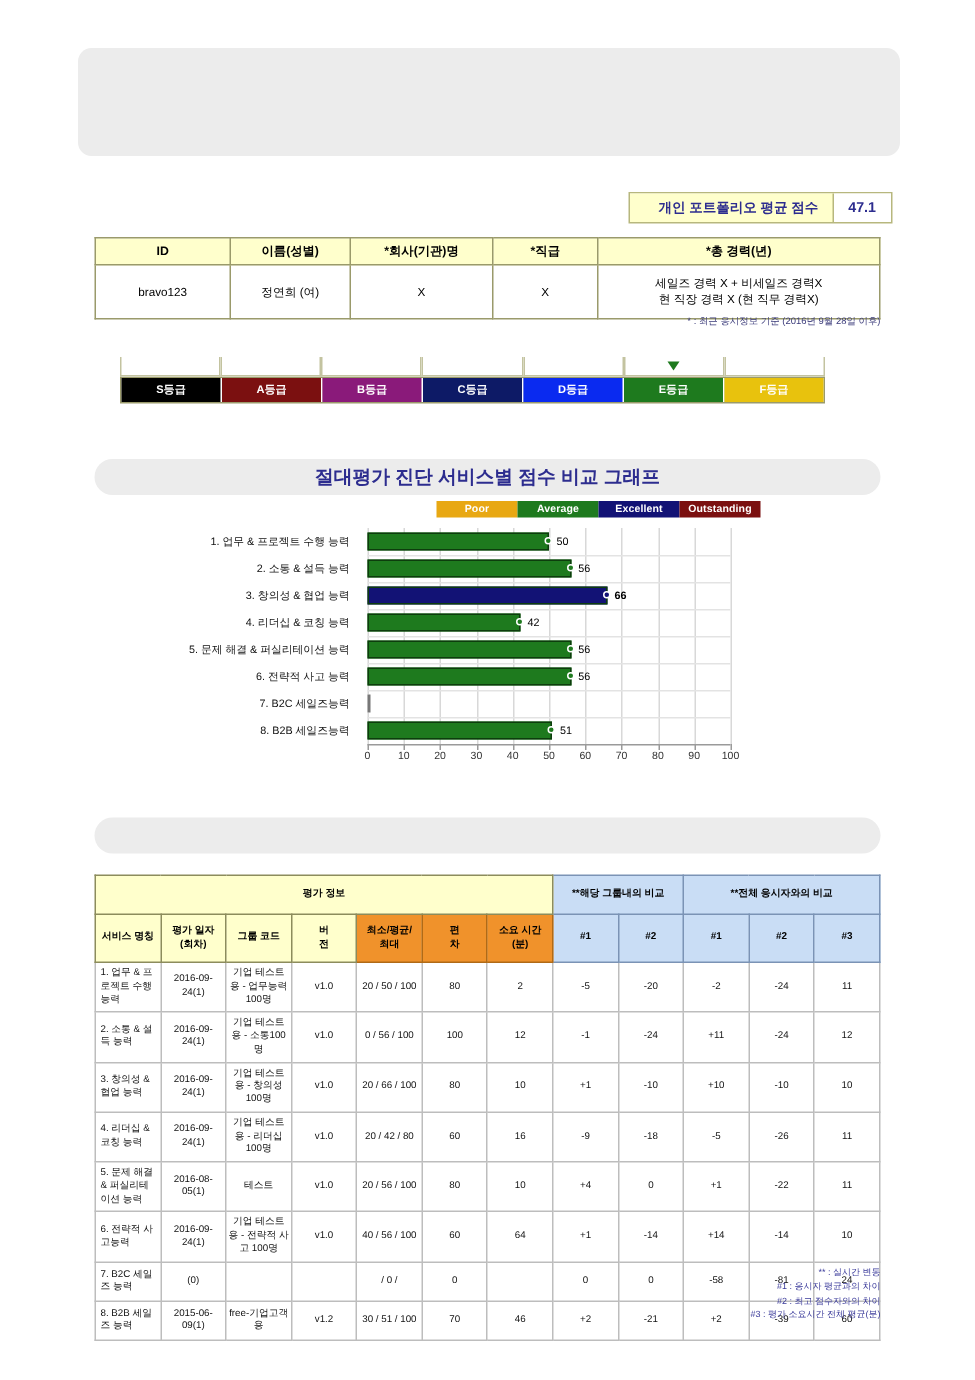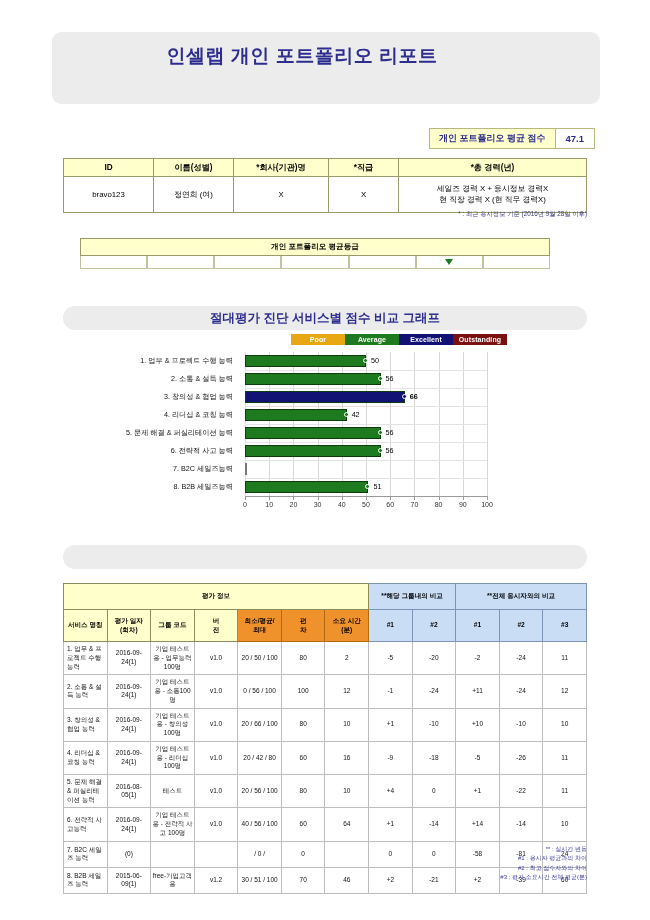--- a/index.html
+++ b/index.html
@@ -49,21 +49,21 @@
 
   
   .score-wrap {
     position: absolute; right: 55px; top: 128px;
     display: flex; align-items: stretch;
     border: 1px solid #b7b77e;
   }
   .score-label {
     background: #ffffcc; color: #2d2d8f;
     font-size: 9px; font-weight: bold;
-    padding: 3px 9px 3px 9px;
+    padding: 3px 9px 3px 19px;
     border-right: 1px solid #b7b77e;
     display: flex; align-items: center;
   }
   .score-value {
     background: #ffffff; color: #2d2d8f;
     font-size: 9.5px; font-weight: bold;
     padding: 3px 10px;
     display: flex; align-items: center; justify-content: center;
     min-width: 36px;
   }
@@ -213,21 +213,20 @@
     line-height: 1.55;
   }
   .foot-notes div { white-space: nowrap; }
 </style>
 </head>
 <body>
 
 <div class="page">
 
   <div class="header-band"></div>
-  <div class="header-title">인셀랩 개인 포트폴리오 리포트</div>
 
 
   <div class="score-wrap">
     <div class="score-label">개인 포트폴리오 평균 점수</div>
     <div class="score-value">47.1</div>
   </div>
 
   <table class="profile-table">
     <thead>
       <tr>
@@ -238,40 +237,48 @@
         <th>*총 경력(년)</th>
       </tr>
     </thead>
     <tbody>
       <tr>
         <td>bravo123</td>
         <td>정연희 (여)</td>
         <td>X</td>
         <td>X</td>
         <td>
-          <span>세일즈 경력 X + 응시정보 경력X</span><br>
+          <span>세일즈 경력 X + 비세일즈 경력X</span><br>
           <span>현 직장 경력 X (현 직무 경력X)</span>
         </td>
       </tr>
     </tbody>
   </table>
   <div class="note-right">* : 최근 응시정보 기준 (2016년 9월 28일 이후)</div>
 
   <div class="grade-block">
-    <div class="grade-title">개인 포트폴리오 평균등급</div>
     <div class="grade-marker-row" id="grade-marker-row">
         <div class="grade-marker-cell"></div>
         <div class="grade-marker-cell"></div>
         <div class="grade-marker-cell"></div>
         <div class="grade-marker-cell"></div>
         <div class="grade-marker-cell"></div>
         <div class="grade-marker-cell">
           <div class="marker-tri" style="border-top-color: rgb(30, 122, 30);"></div>
         </div>
         <div class="grade-marker-cell"></div>
+      </div>
+    <div class="grade-cells" id="grade-cells">
+        <div class="grade-cell" style="background: rgb(0, 0, 0);">S등급</div>
+        <div class="grade-cell" style="background: rgb(123, 16, 16);">A등급</div>
+        <div class="grade-cell" style="background: rgb(138, 26, 122);">B등급</div>
+        <div class="grade-cell" style="background: rgb(13, 26, 102);">C등급</div>
+        <div class="grade-cell" style="background: rgb(10, 42, 240);">D등급</div>
+        <div class="grade-cell" style="background: rgb(30, 122, 30);">E등급</div>
+        <div class="grade-cell" style="background: rgb(232, 194, 13);">F등급</div>
       </div>
   </div>
 
   <div class="section-band" style="top:306px;"></div>
   <div class="section-band-text" style="top:306px;">절대평가 진단 서비스별 점수 비교 그래프</div>
 
   <div class="chart-legend" id="chart-legend">
       <div class="legend-item" style="background: rgb(232, 168, 19);">Poor</div>
       <div class="legend-item" style="background: rgb(30, 122, 30);">Average</div>
       <div class="legend-item" style="background: rgb(18, 18, 117);">Excellent</div>

